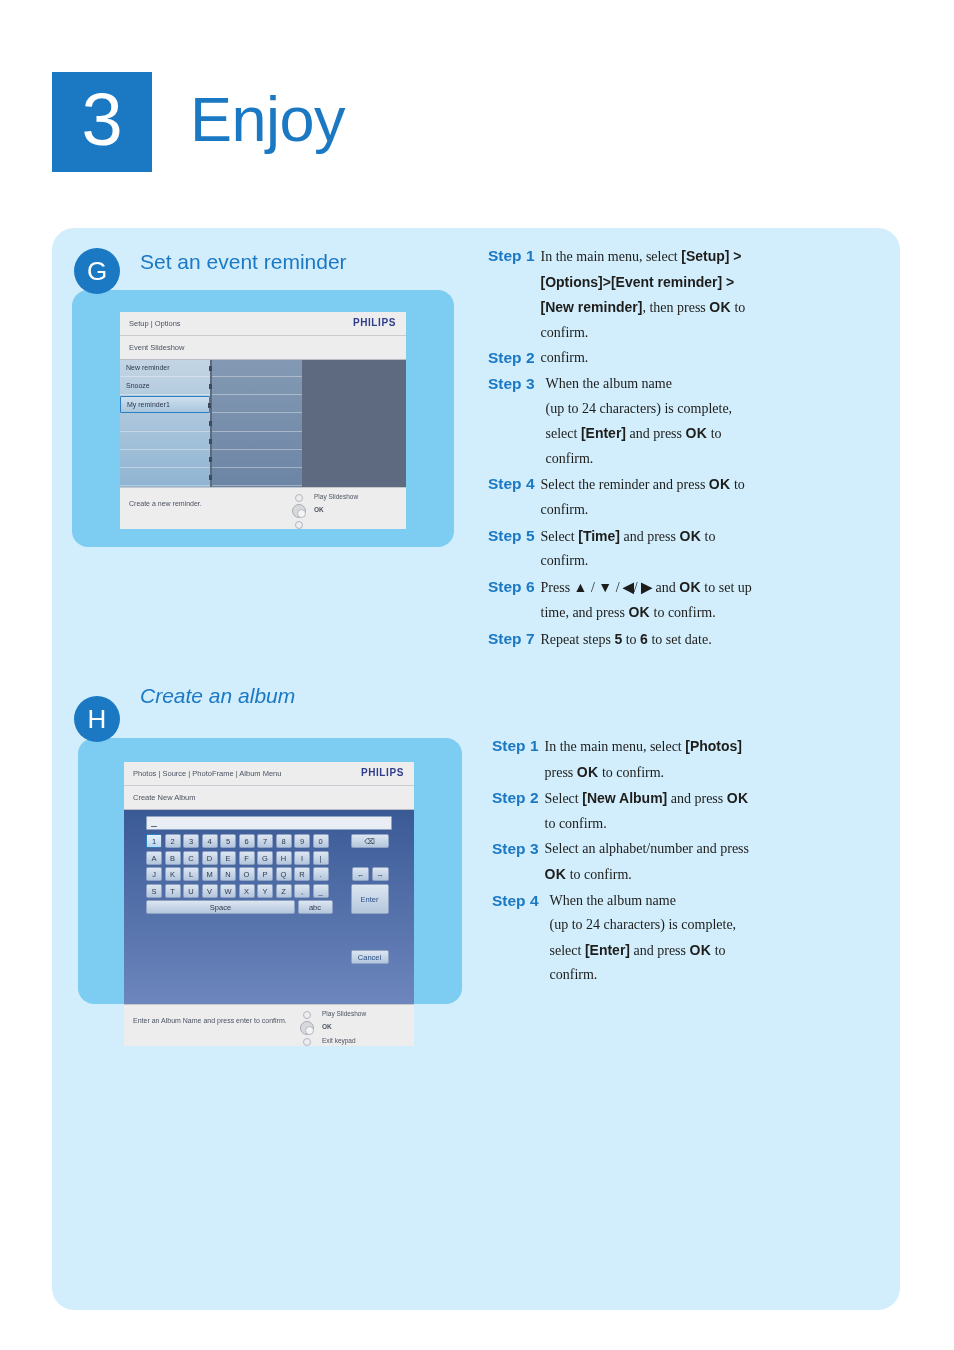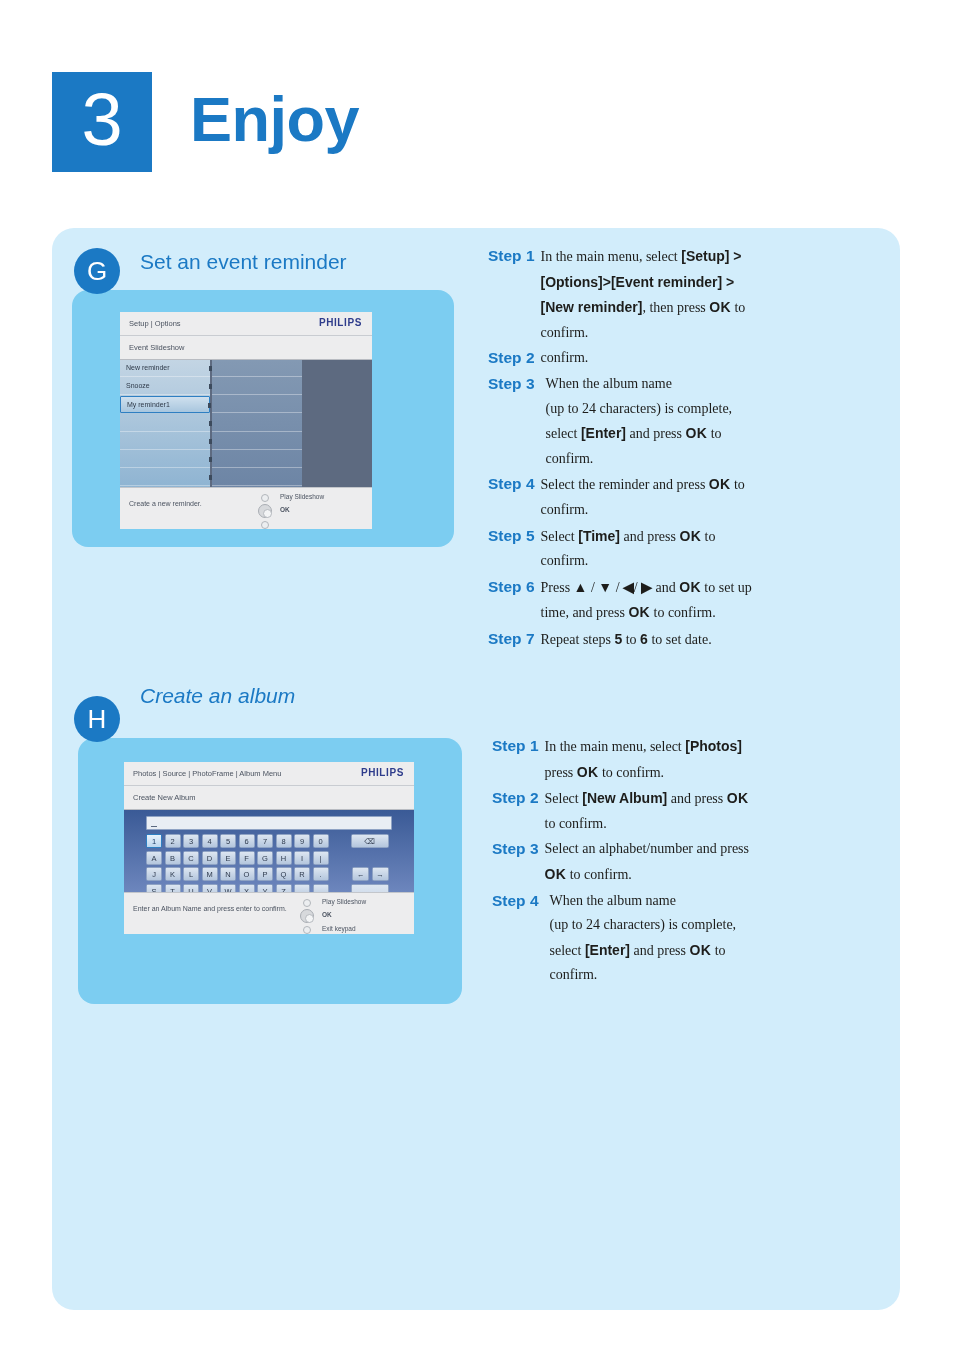--- a/index.html
+++ b/index.html
@@ -25,21 +25,21 @@
     font-size: 74px;
     font-weight: 400;
     display: flex; align-items: center; justify-content: center;
     line-height: 1;
     padding-bottom: 4px;
   }
   #chapter-title {
     margin-left: 38px;
     color: #1b79c4;
     font-size: 63px;
-    font-weight: 700;
+    font-weight: 400;
     letter-spacing: -0.5px;
     line-height: 1;
     padding-bottom: 6px;
   }
 
   
   #main-panel {
     position: absolute;
     left: 52px; top: 228px;
     width: 848px; height: 1082px;
@@ -260,21 +260,21 @@
     <div id="chapter-title">Enjoy</div>
   </div>
 
   <div id="main-panel">
 
     <div class="section" id="section-g">
       <div class="section-letter" style="left:22px; top:20px;">G</div>
       <div class="section-heading" style="left:88px; top:22px;">Set an event reminder</div>
 
       <div class="shot-wrap" style="left:20px; top:62px; width:382px; height:257px;">
-        <div class="shot" style="left:48px; top:22px; width:252px; height:217px;">
+        <div class="shot" style="left:48px; top:22px; width:286px; height:217px;">
 
           <div class="dev-topbar"></div>
           <div class="dev-breadcrumb">Setup | Options</div>
           <div class="philips-logo">PHILIPS</div>
           <div class="dev-subbar"></div>
           <div class="dev-subtitle">Event Slideshow</div>
 
           <div class="menu-area">
             <div class="col col-1">
               <div class="mrow" style="top:0px;">
@@ -382,21 +382,21 @@
             </div>
           </div>
         </div>
     </div>
 
     <div class="section" id="section-h">
       <div class="section-letter" style="left:22px; top:20px;">H</div>
       <div class="section-heading" style="left:88px; top:8px;font-style:italic;">Create an album</div>
 
       <div class="shot-wrap" style="left:26px; top:62px; width:384px; height:266px;">
-        <div class="shot" style="left:46px; top:24px; width:290px; height:172px;">
+        <div class="shot" style="left:46px; top:24px; width:290px; height:284px;">
 
           <div class="dev-topbar"></div>
           <div class="dev-breadcrumb">Photos | Source | PhotoFrame | Album Menu</div>
           <div class="philips-logo">PHILIPS</div>
           <div class="dev-subbar"></div>
           <div class="dev-subtitle">Create New Album</div>
 
           <div class="kp-area">
             <div class="kp-input"></div>
             <div class="kp-rows">

